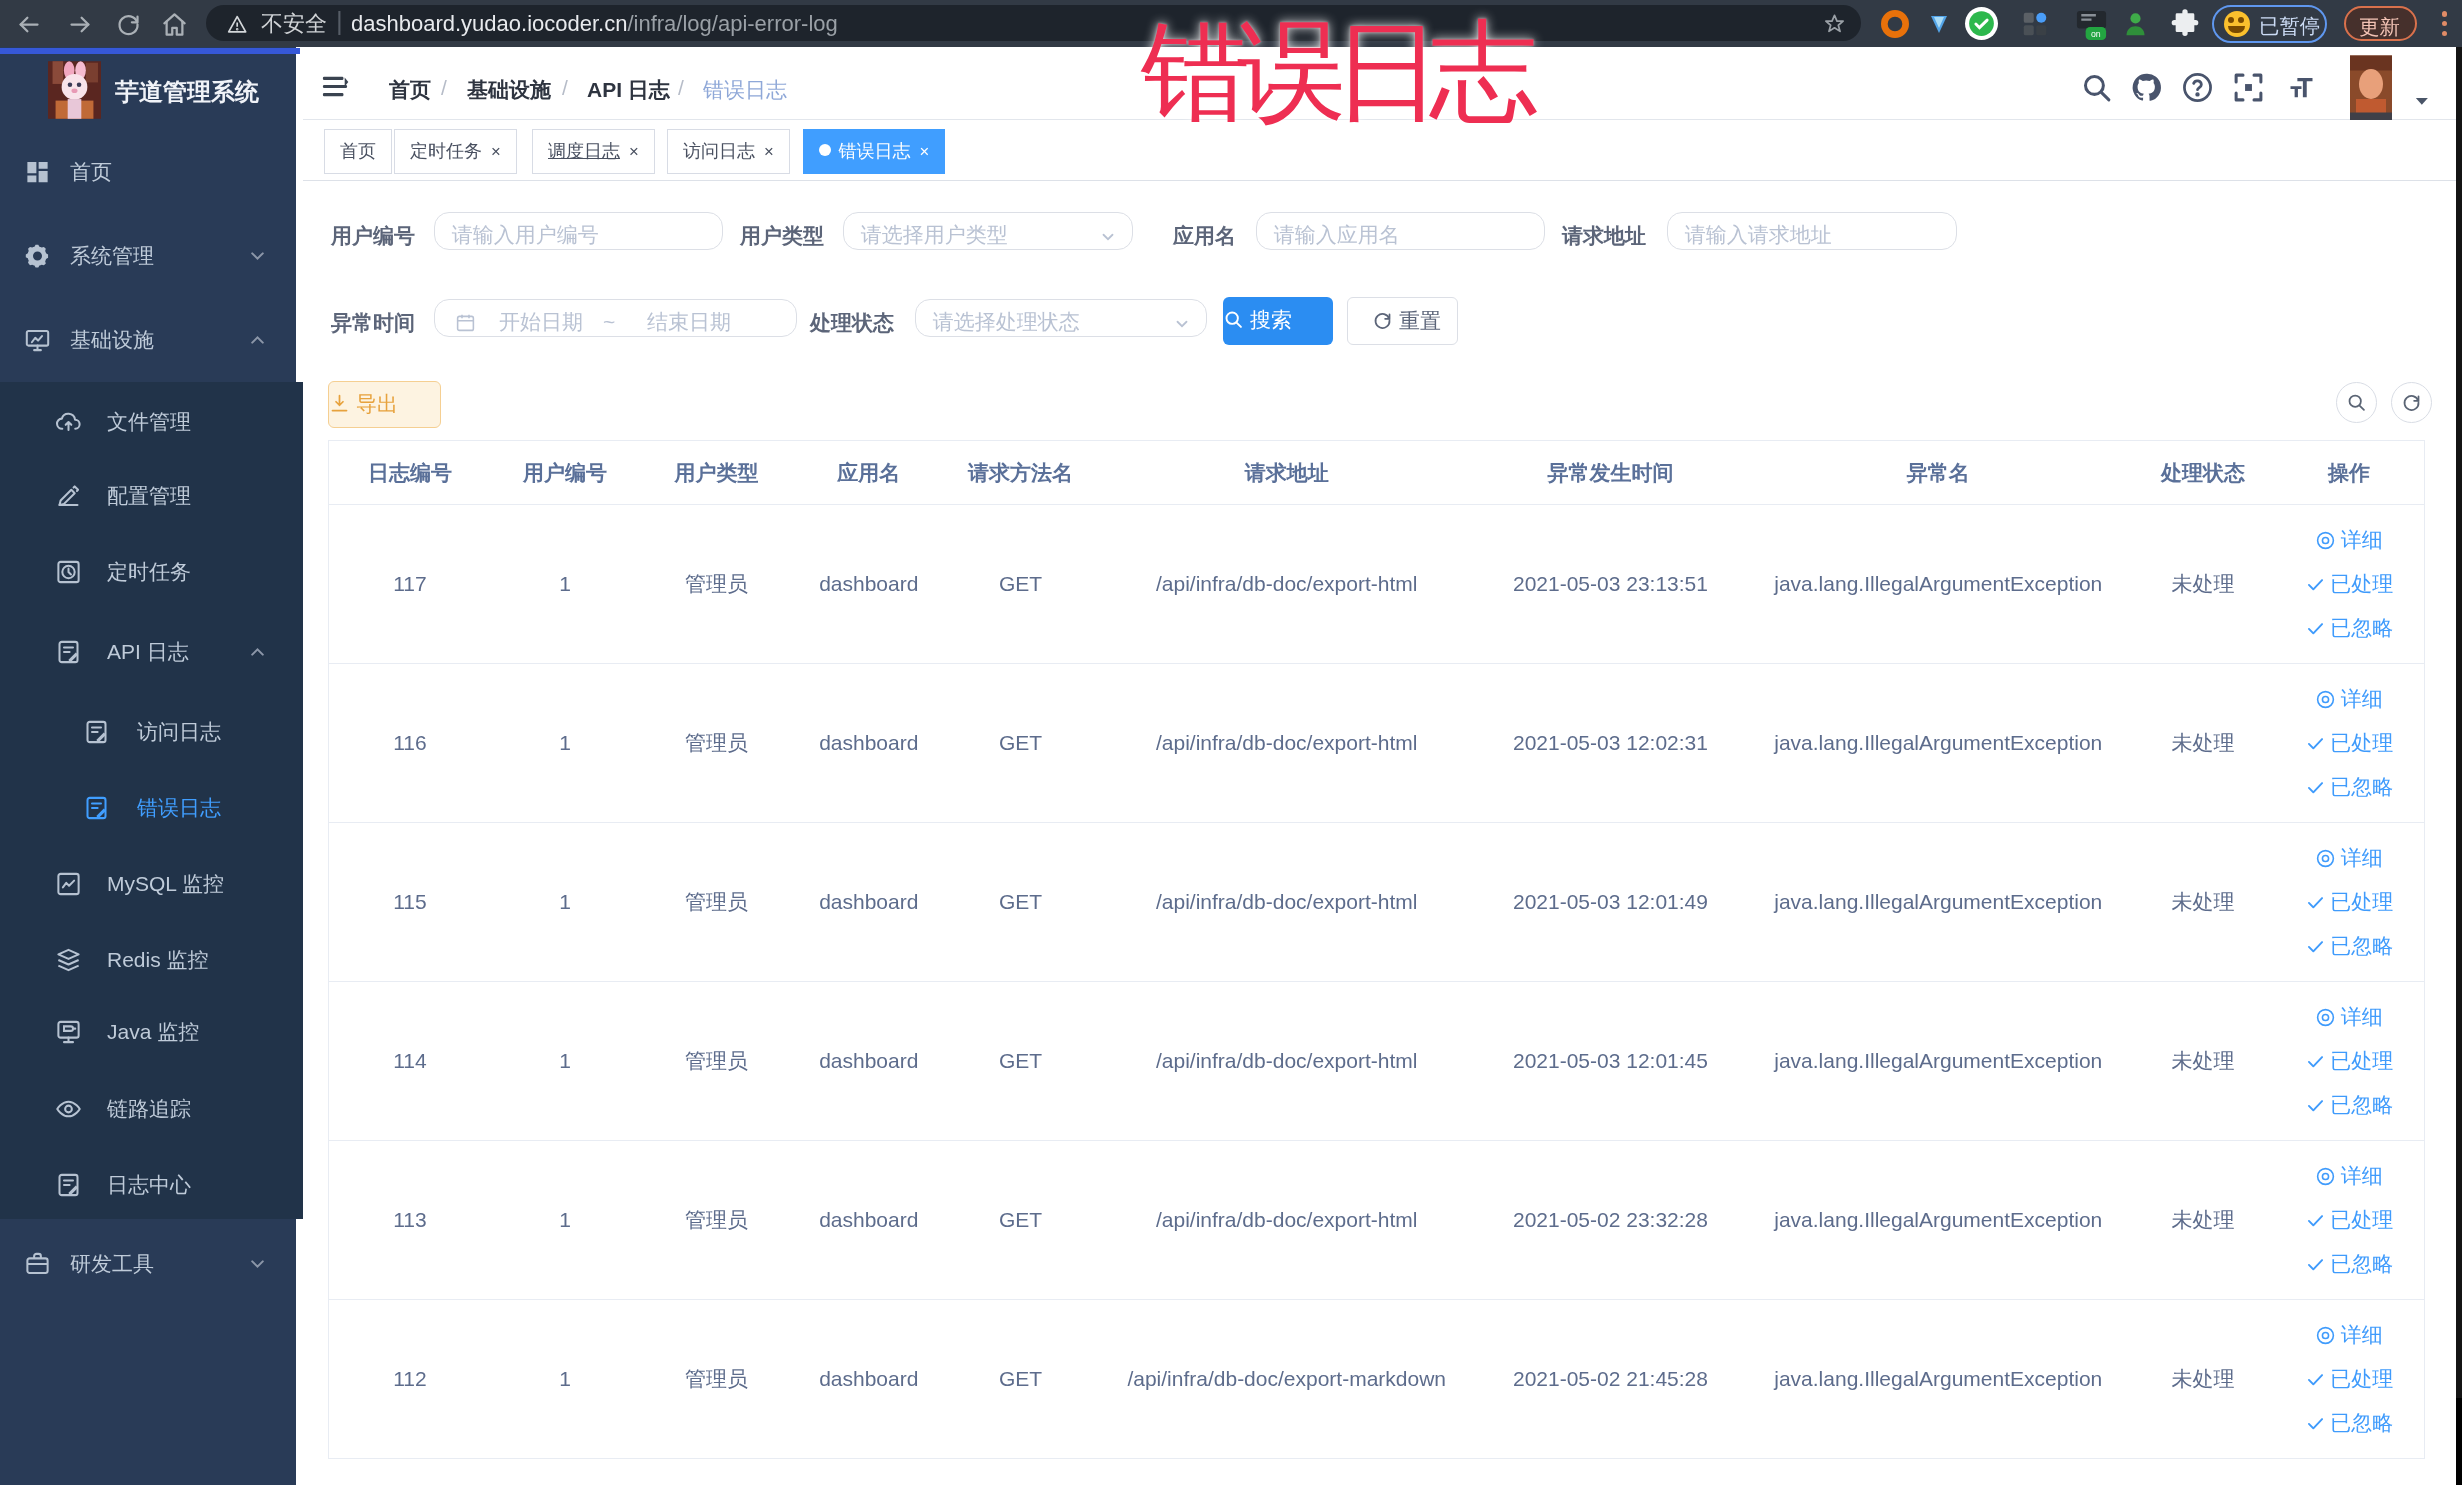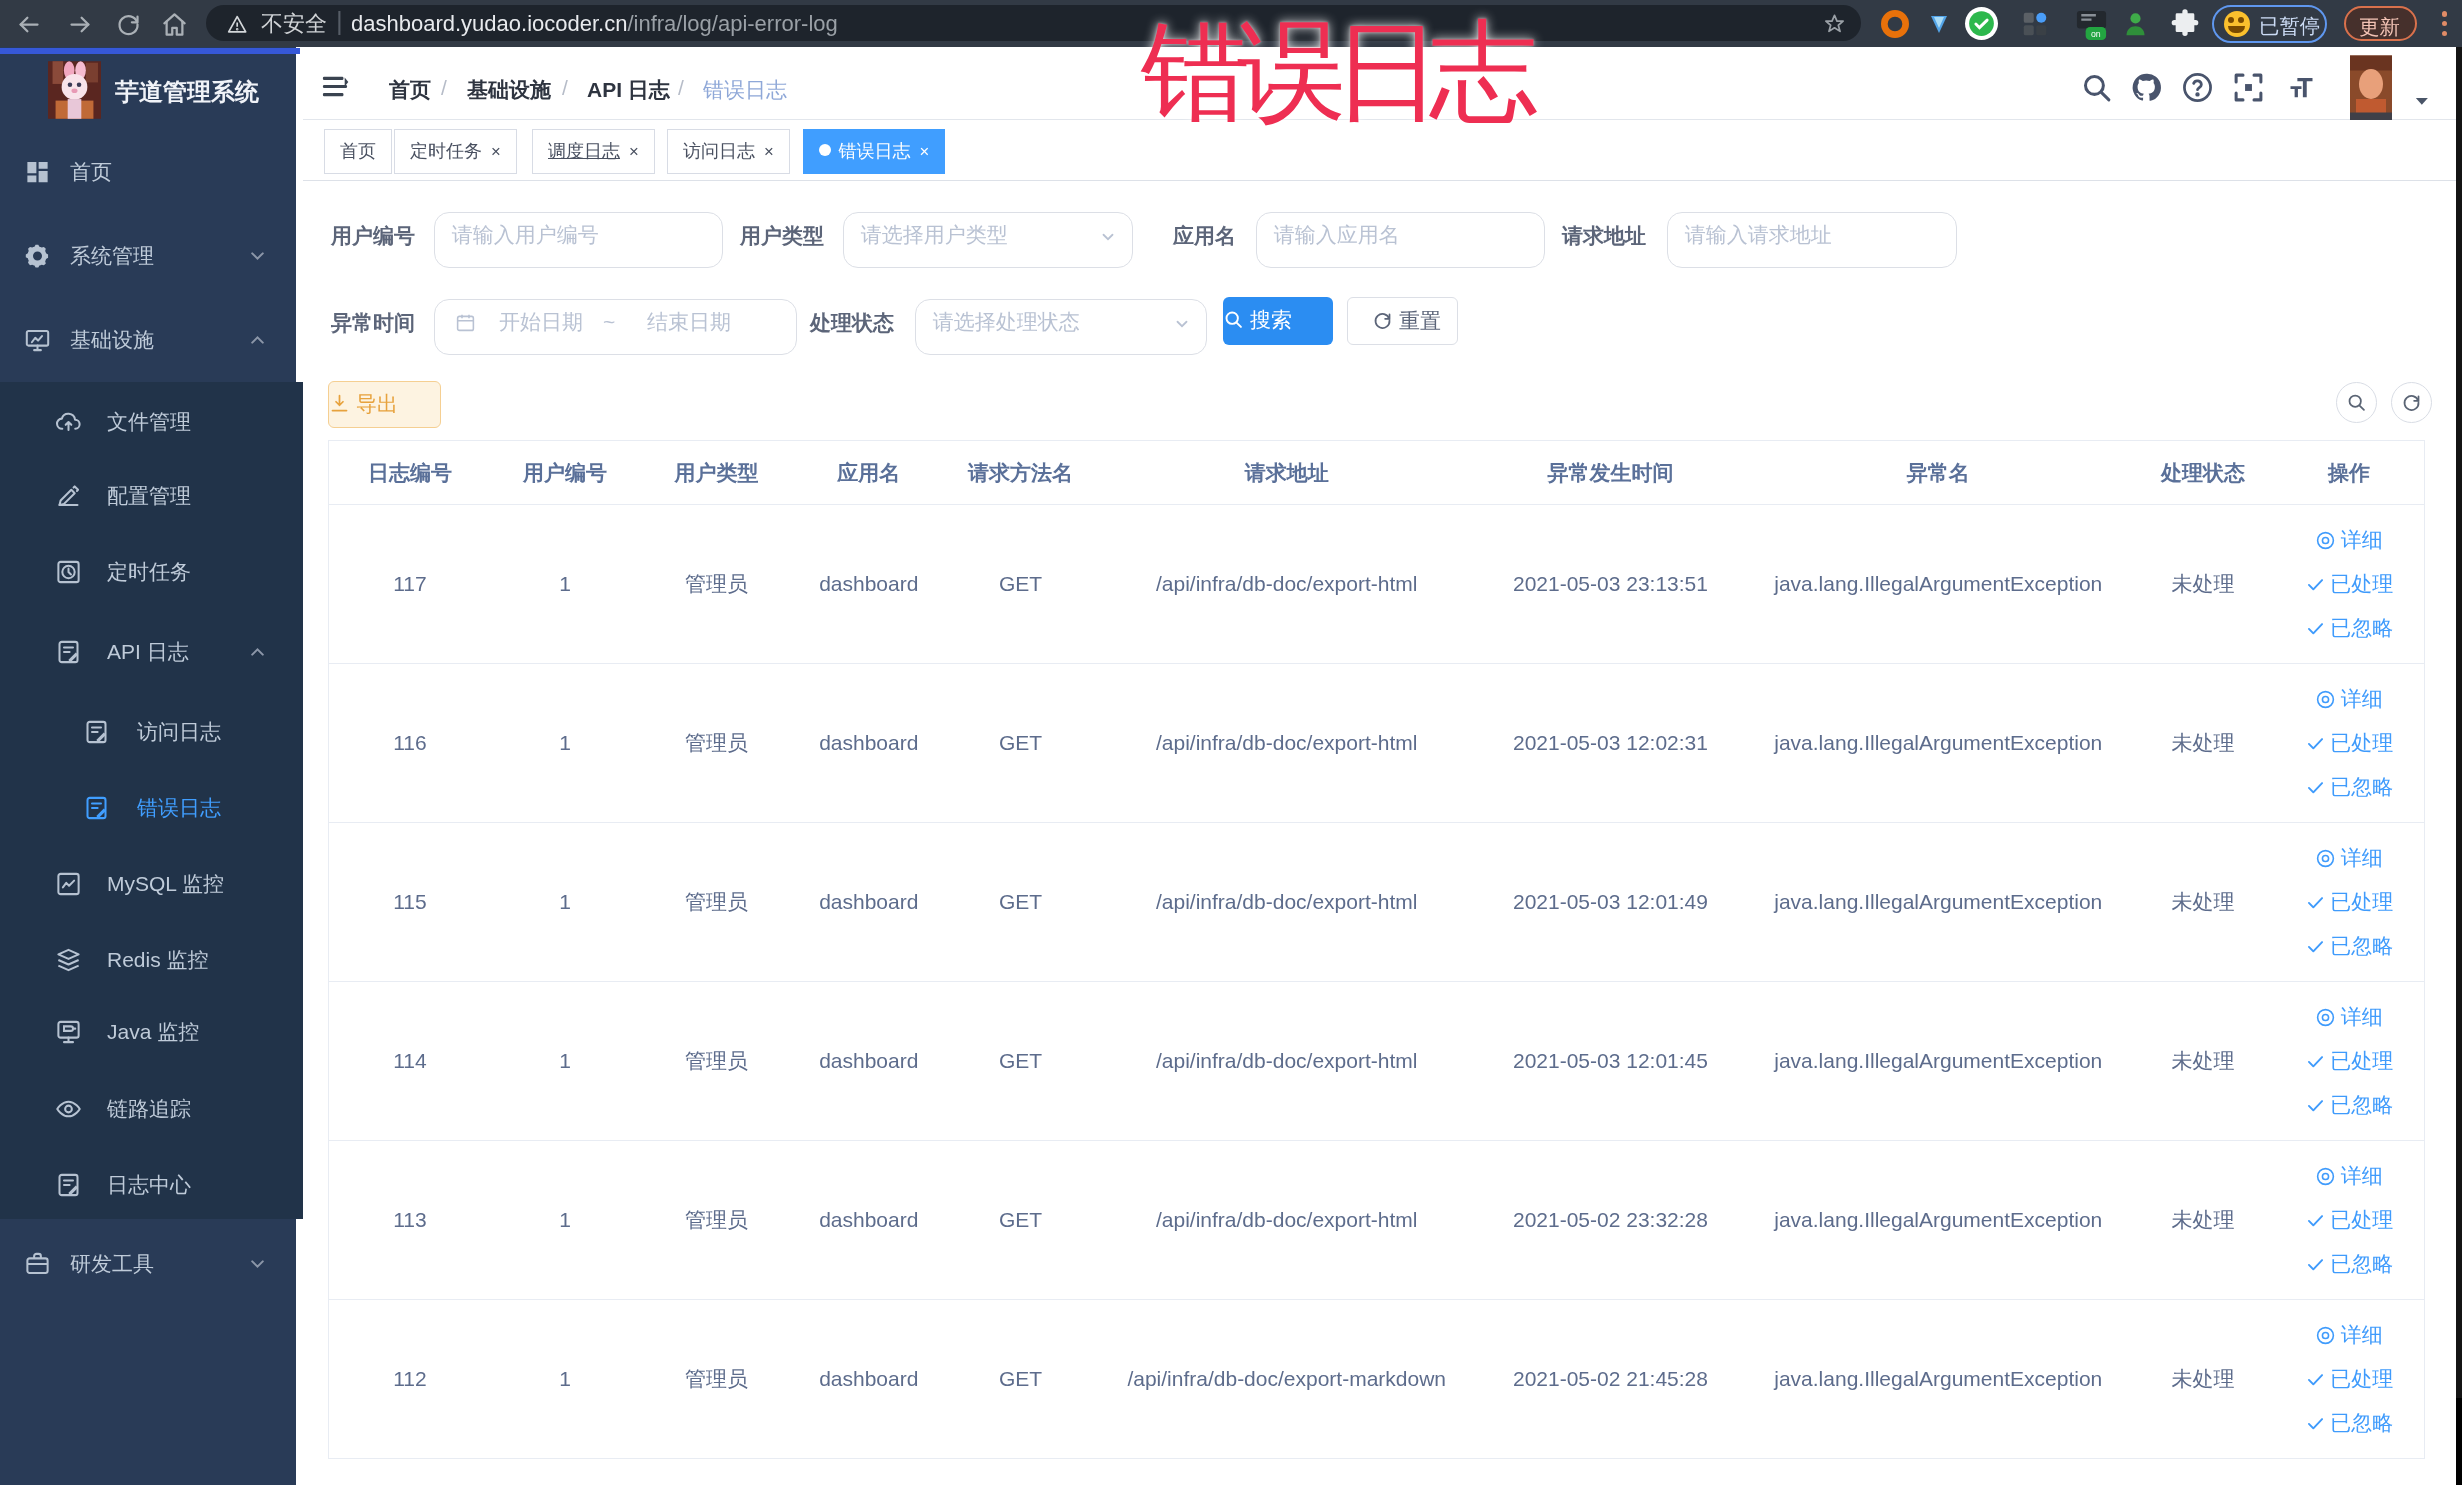--- a/index.html
+++ b/index.html
@@ -27,21 +27,21 @@
   .nico { position:absolute; top:24px; width:33px; height:33px; color:#49546c; }
   
   #tagsbar { left:303px; top:120px; width:2160px; height:61px; background:#fff; border-bottom:1.5px solid #dde1e8; }
   .tag { position:absolute; top:9px; height:45px; line-height:42px; background:#fff;
     border:1.5px solid #d8dce5; color:#495060; font-size:18px; padding:0 15px; }
   .tag.active { background:#409eff; border-color:#409eff; color:#fff; }
   .tag .dot { display:inline-block; width:12px; height:12px; border-radius:50%; background:#fff; margin-right:7.6px; position:relative; top:-1.5px; }
   .tag .x { display:inline-block; margin-left:9px; color:inherit; font-size:16.7px; }
   
   .flabel { position:absolute; font-size:21px; font-weight:bold; color:#5c6579; line-height:26px; white-space:nowrap; }
-  .finput { position:absolute; height:56px; border:1.5px solid #dcdfe6; border-radius:15px; background:#fff;
+  .finput { position:absolute; height:38px; border:1.5px solid #dcdfe6; border-radius:15px; background:#fff;
     font-size:21px; color:#b9c2d3; line-height:44px; padding-left:16.7px; }
   .btn { position:absolute; height:48px; border-radius:6px; font-size:21px; line-height:45px; }
   
   #tbl { left:328px; top:440px; width:2097px; border-collapse:collapse; table-layout:fixed;
     border:1.5px solid #e8ecf3; }
   #tbl th { height:64px; font-size:21px; color:#5a7099; font-weight:bold; border-bottom:1.5px solid #e8ecf3; }
   #tbl td { height:159px; font-size:21px; color:#5d6c8c; text-align:center; border-bottom:1.5px solid #e8ecf3; }
   .alink { color:#3f9bfc; display:block; line-height:44px; white-space:nowrap; }
   
   #watermark { left:1141px; top:10.6px; font-size:109px; line-height:120px; font-weight:500;

